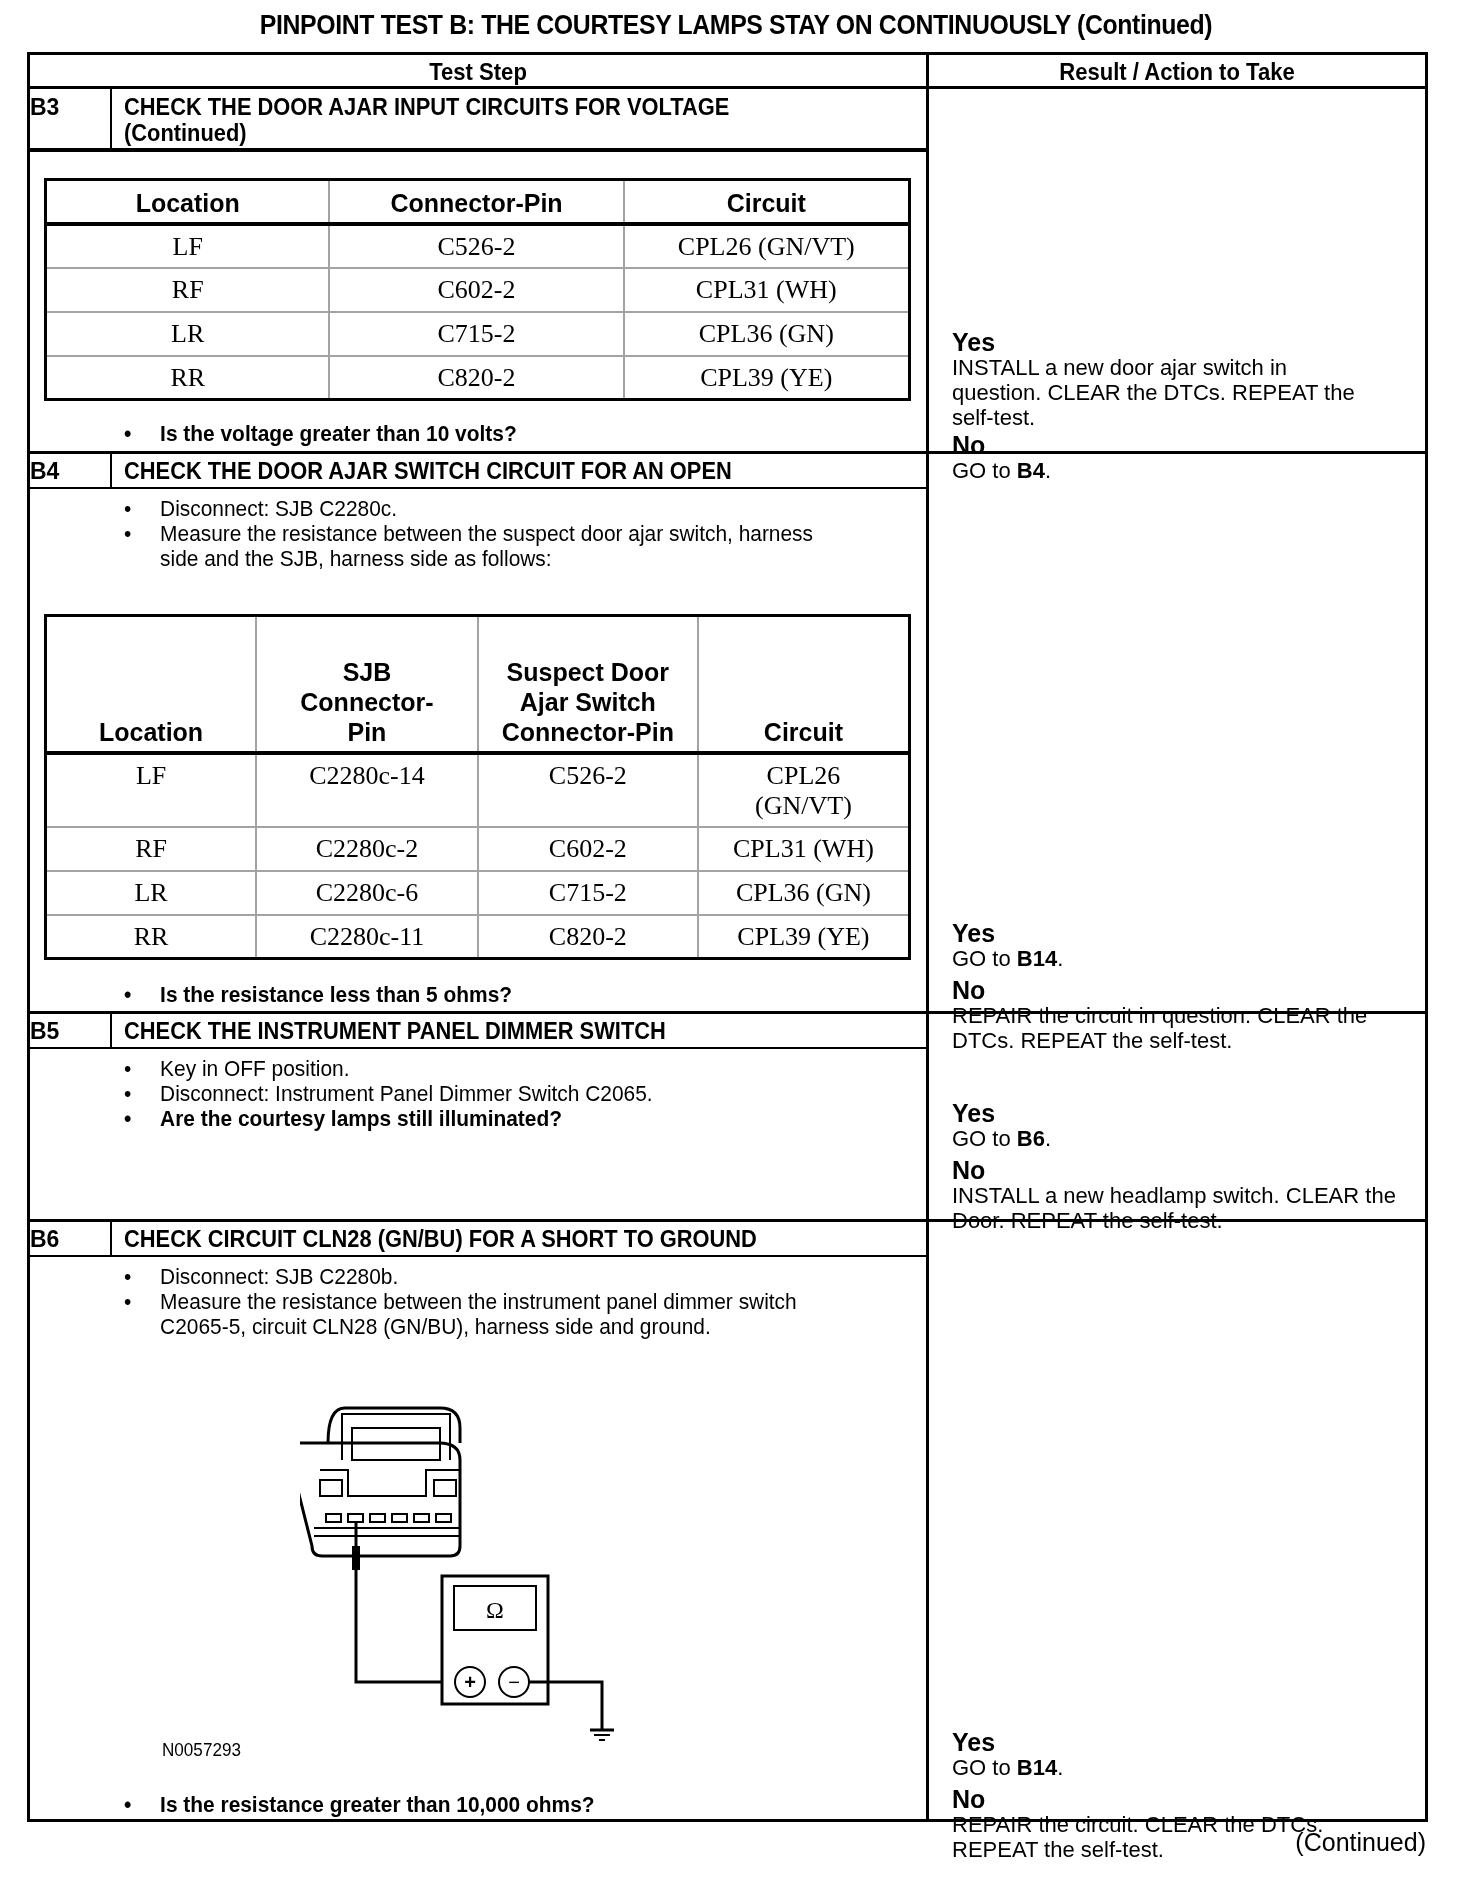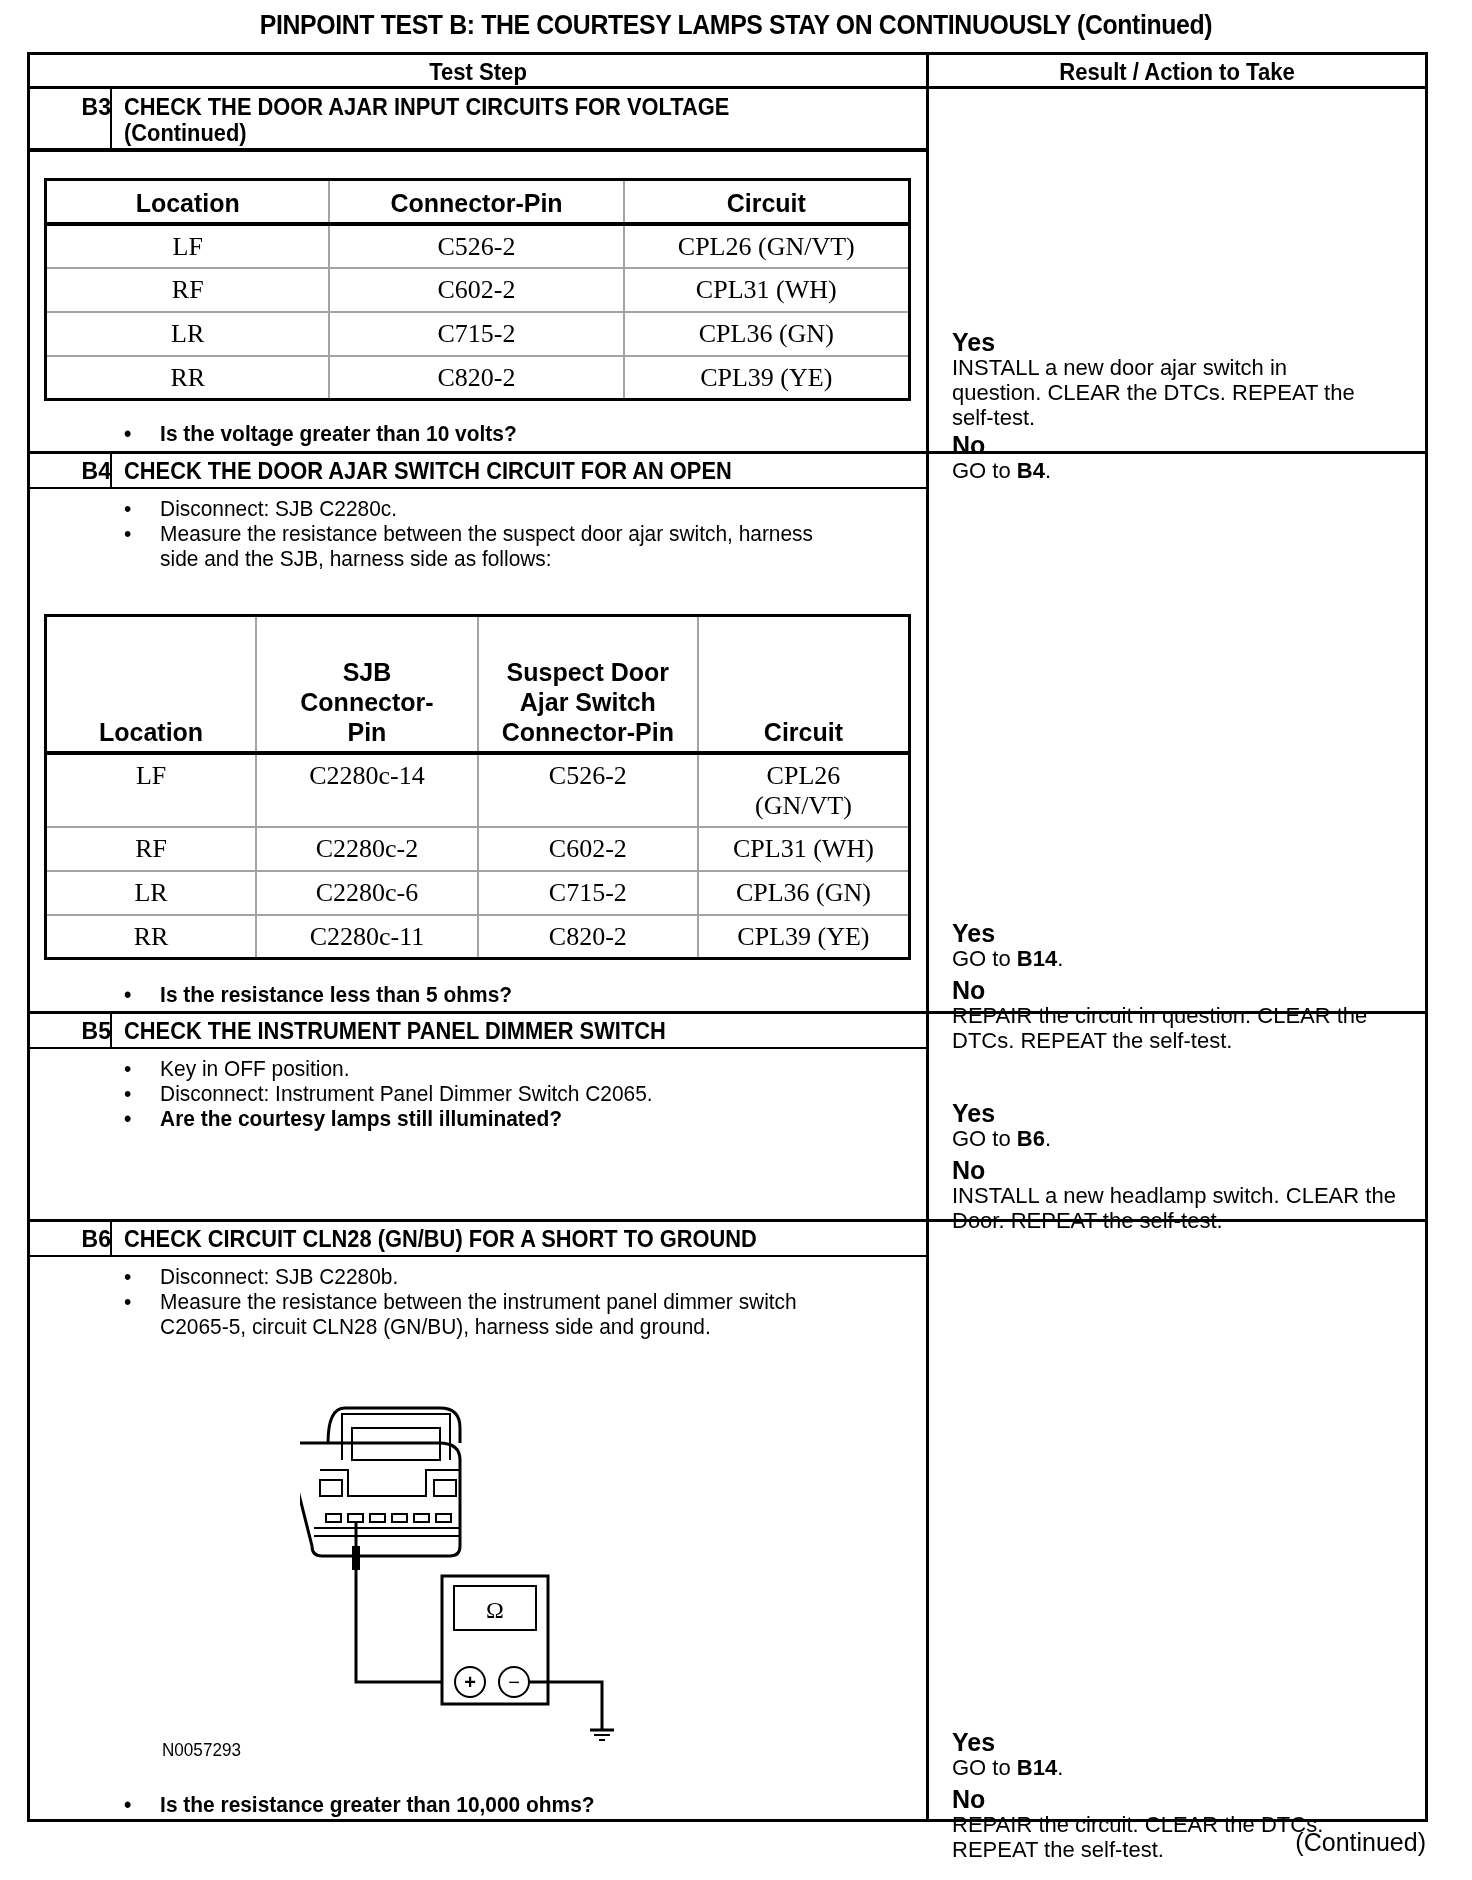--- a/index.html
+++ b/index.html
@@ -9,21 +9,21 @@
   .title { position: absolute; left: 0; width: 1472px; top: 10px; text-align: center;
     font-weight: bold; font-size: 27px; letter-spacing: -0.4px; transform: scaleX(0.92); }
 
   .frame { position: absolute; left: 27px; top: 52px; width: 1401px; height: 1770px; border: 3px solid #000; }
   .vline { position: absolute; background: #000; }
   .hline { position: absolute; background: #000; }
 
   .colhead { position: absolute; top: 55px; height: 33px; font-weight: bold; font-size: 24px;
     text-align: center; line-height: 33px; transform: scaleX(0.92); }
 
-  .stepid { position: absolute; left: 30px; width: 81px; text-align: right; font-weight: bold; font-size: 23px; }
+  .stepid { position: absolute; left: 30px; width: 81px; text-align: left; font-weight: bold; font-size: 23px; }
   .steptitle { position: absolute; left: 124px; font-weight: bold; font-size: 23px; line-height: 26px;
     transform-origin: left top; transform: scaleX(0.95); white-space: nowrap; }
 
   .bullets { position: absolute; left: 124px; font-size: 22px; line-height: 25px; list-style: none;
     transform-origin: left top; transform: scaleX(0.95); }
   .bullets li { position: relative; padding-left: 38px; }
   .bullets li::before { content: "•"; position: absolute; left: 0; top: 0; }
   .bullets li.b { font-weight: bold; }
 
   .question { position: absolute; left: 124px; font-weight: bold; font-size: 22px; padding-left: 38px;

